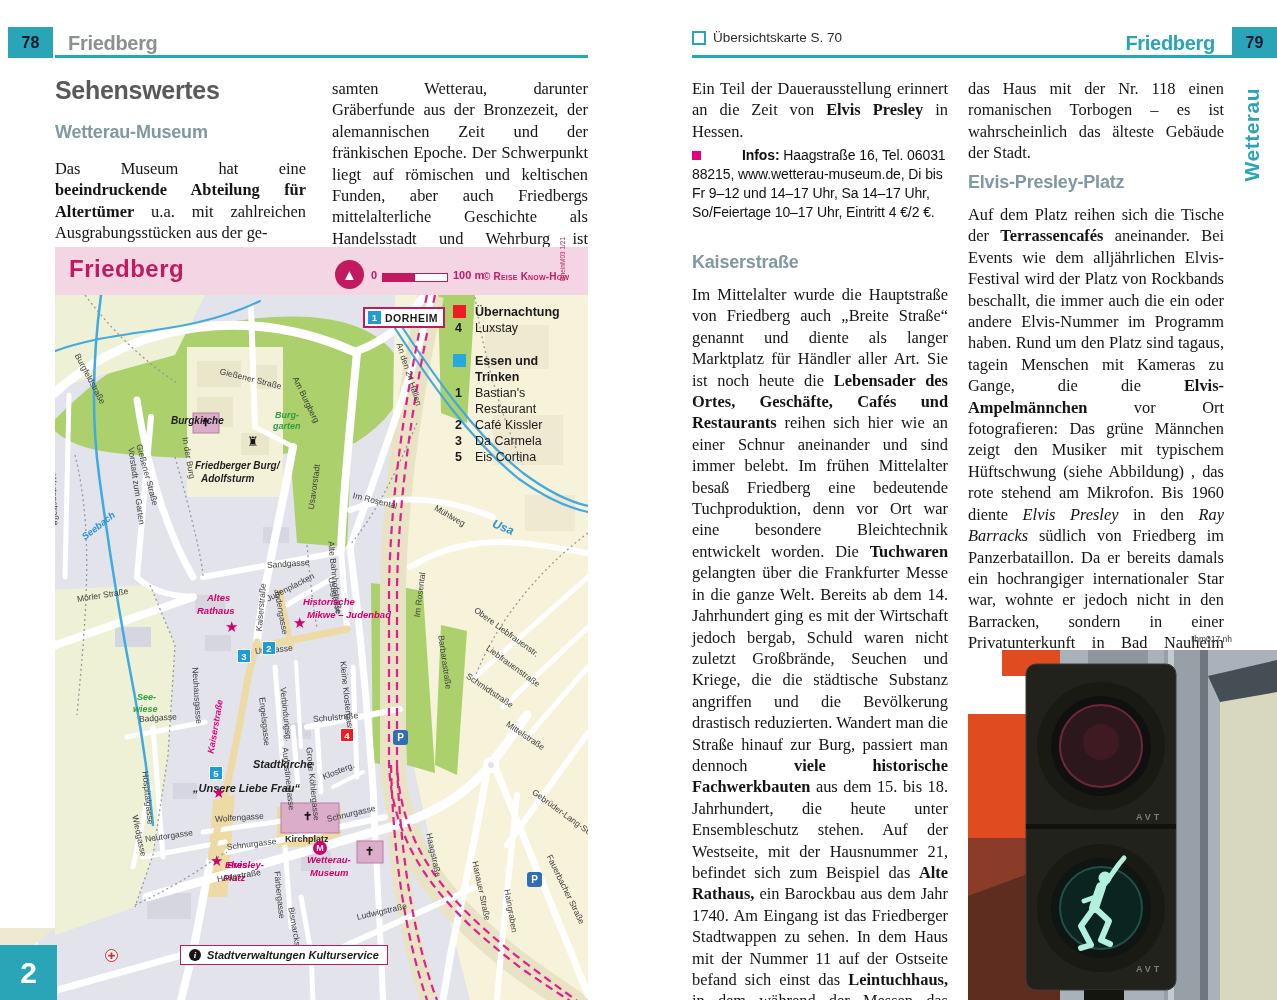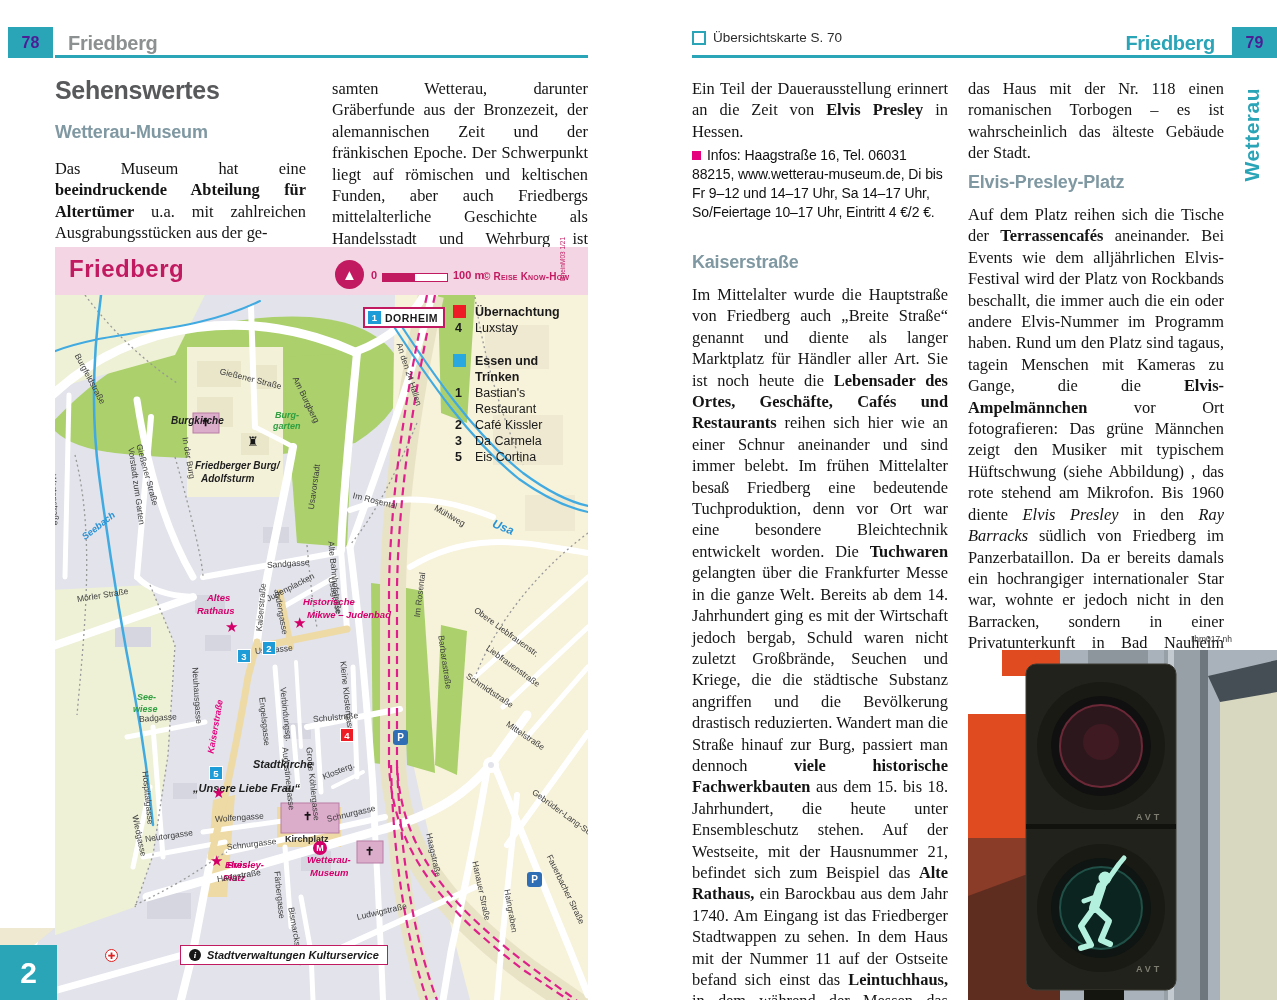--- a/index.html
+++ b/index.html
@@ -1,35 +1,35 @@
 <!DOCTYPE html>
 <html><head>
 <meta charset="utf-8">
 <style>
   html,body{margin:0;padding:0;background:#888;}
   #page{position:relative;width:1277px;height:1000px;background:#fff;overflow:hidden;
         font-family:"Liberation Sans",sans-serif;-webkit-font-smoothing:antialiased;}
   
-  .pgnum{position:absolute;width:45px;height:31px;background:#2aa5b8;color:#4c1d95;
+  .pgnum{position:absolute;width:45px;height:31px;background:#2aa5b8;color:#0f172a;
          font-weight:bold;font-size:16px;display:flex;align-items:center;justify-content:center;}
   .htitle{position:absolute;font-weight:bold;font-size:20px;letter-spacing:-0.3px;}
   .hrule{position:absolute;height:3px;background:#2aa5b8;}
   .hcenter{position:absolute;font-size:13.5px;color:#2b2b2b;display:flex;align-items:flex-end;gap:7px;}
   .sqicon{width:10px;height:10px;border:2px solid #2aa5b8;background:#fff;display:inline-block;}
   .vtab{position:absolute;color:#2aa5b8;font-weight:bold;font-size:21px;
         writing-mode:vertical-rl;transform:rotate(180deg);letter-spacing:0.5px;}
   
   .serif{position:absolute;font-family:"Liberation Serif",serif;font-size:16.4px;
          line-height:21.4px;text-align:justify;color:#141414;}
   .b{font-weight:bold}.i{font-style:italic}
   .h1{position:absolute;font-size:25px;font-weight:bold;color:#58595b;letter-spacing:-0.3px;}
   .h2{position:absolute;font-size:18px;font-weight:bold;color:#7f98a2;letter-spacing:-0.2px;}
   .infos{position:absolute;font-size:14px;line-height:19px;color:#101010;text-align:left;
          letter-spacing:-0.1px;}
-  .infos .b{font-weight:normal;}
+  .infos .b{font-weight:bold;margin-left:35px;}
   .infos-sq{display:inline-block;width:9px;height:9px;background:#e5007e;margin-right:6px;}
   
   .chaptab{position:absolute;left:0;top:945px;width:57px;height:55px;background:#2aa5b8;color:#fff;
            font-size:30px;font-weight:bold;display:flex;align-items:center;justify-content:center;}
   .bleed{position:absolute;left:0;top:928px;width:55px;height:72px;background:#e2e3eb;overflow:hidden;}
   
   #map{position:absolute;left:55px;top:247px;width:533px;height:753px;}
   #map-titlebar{position:absolute;left:0;top:0;width:533px;height:48px;background:#f3d5e3;}
   #map-title{position:absolute;left:14px;top:8px;font-size:24px;font-weight:bold;color:#c11a60;letter-spacing:0.5px;}
   .compass{position:absolute;left:280px;top:13px;width:29px;height:29px;border-radius:50%;background:#c11a60;

